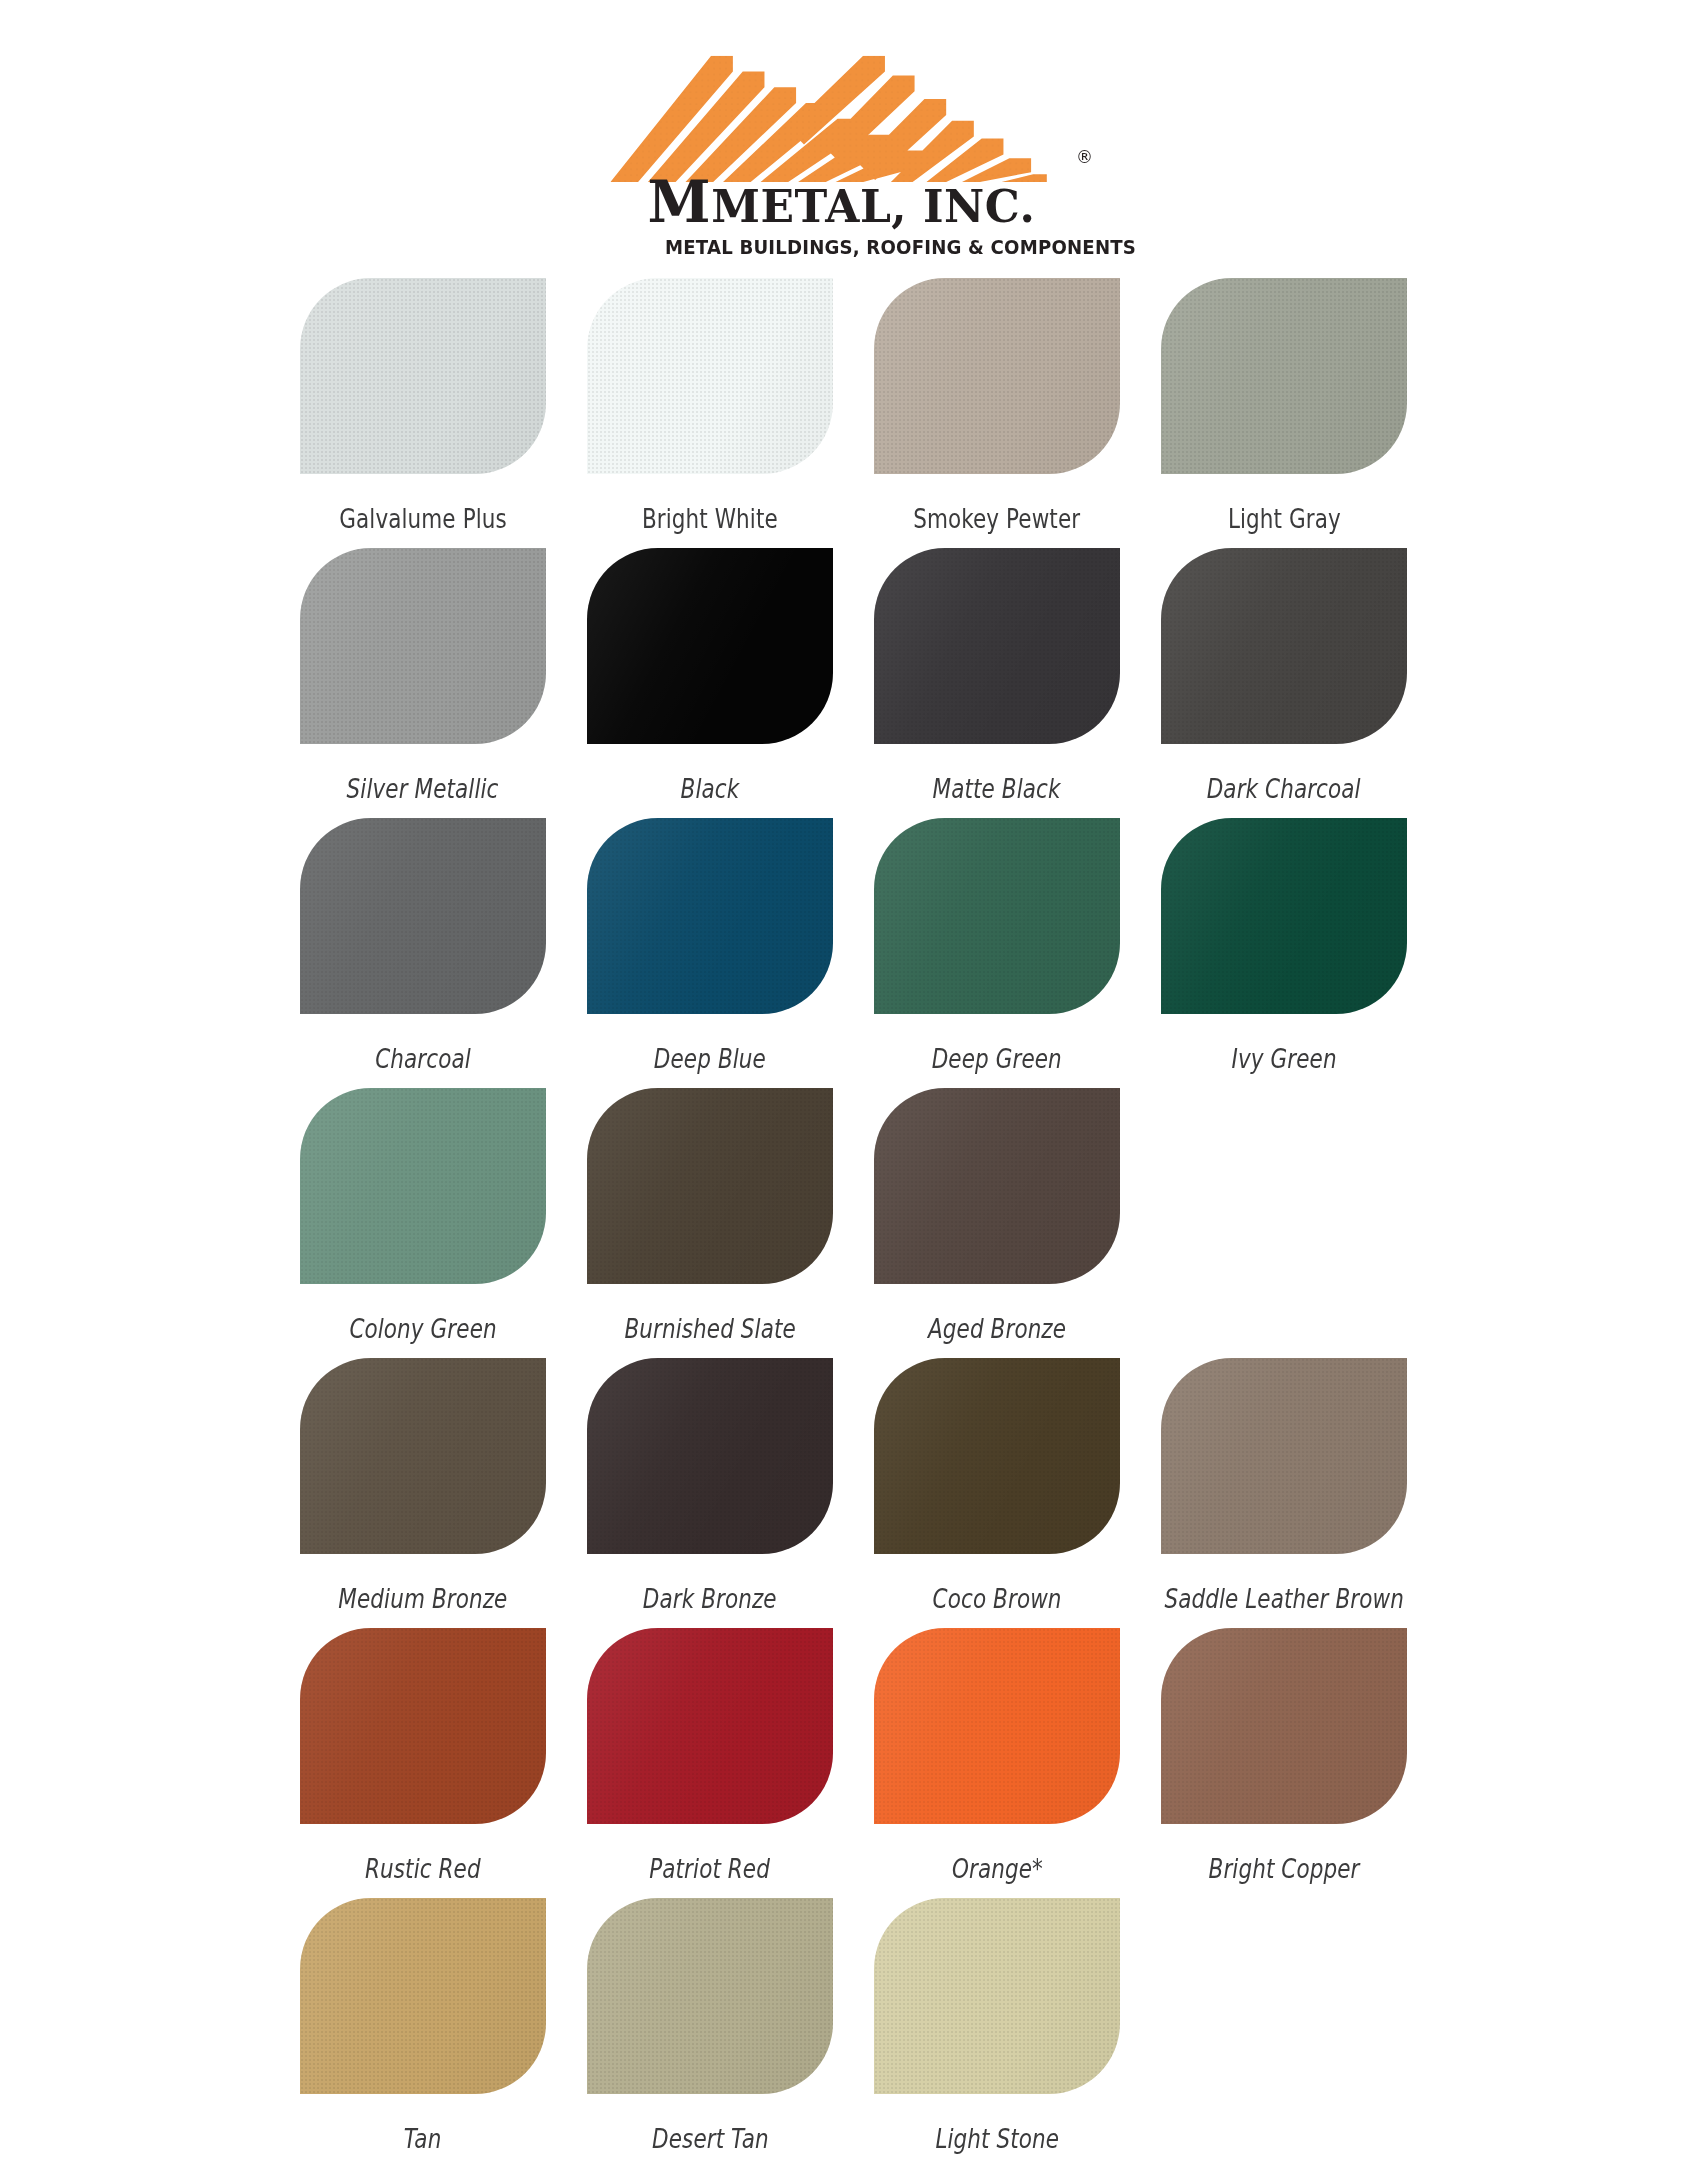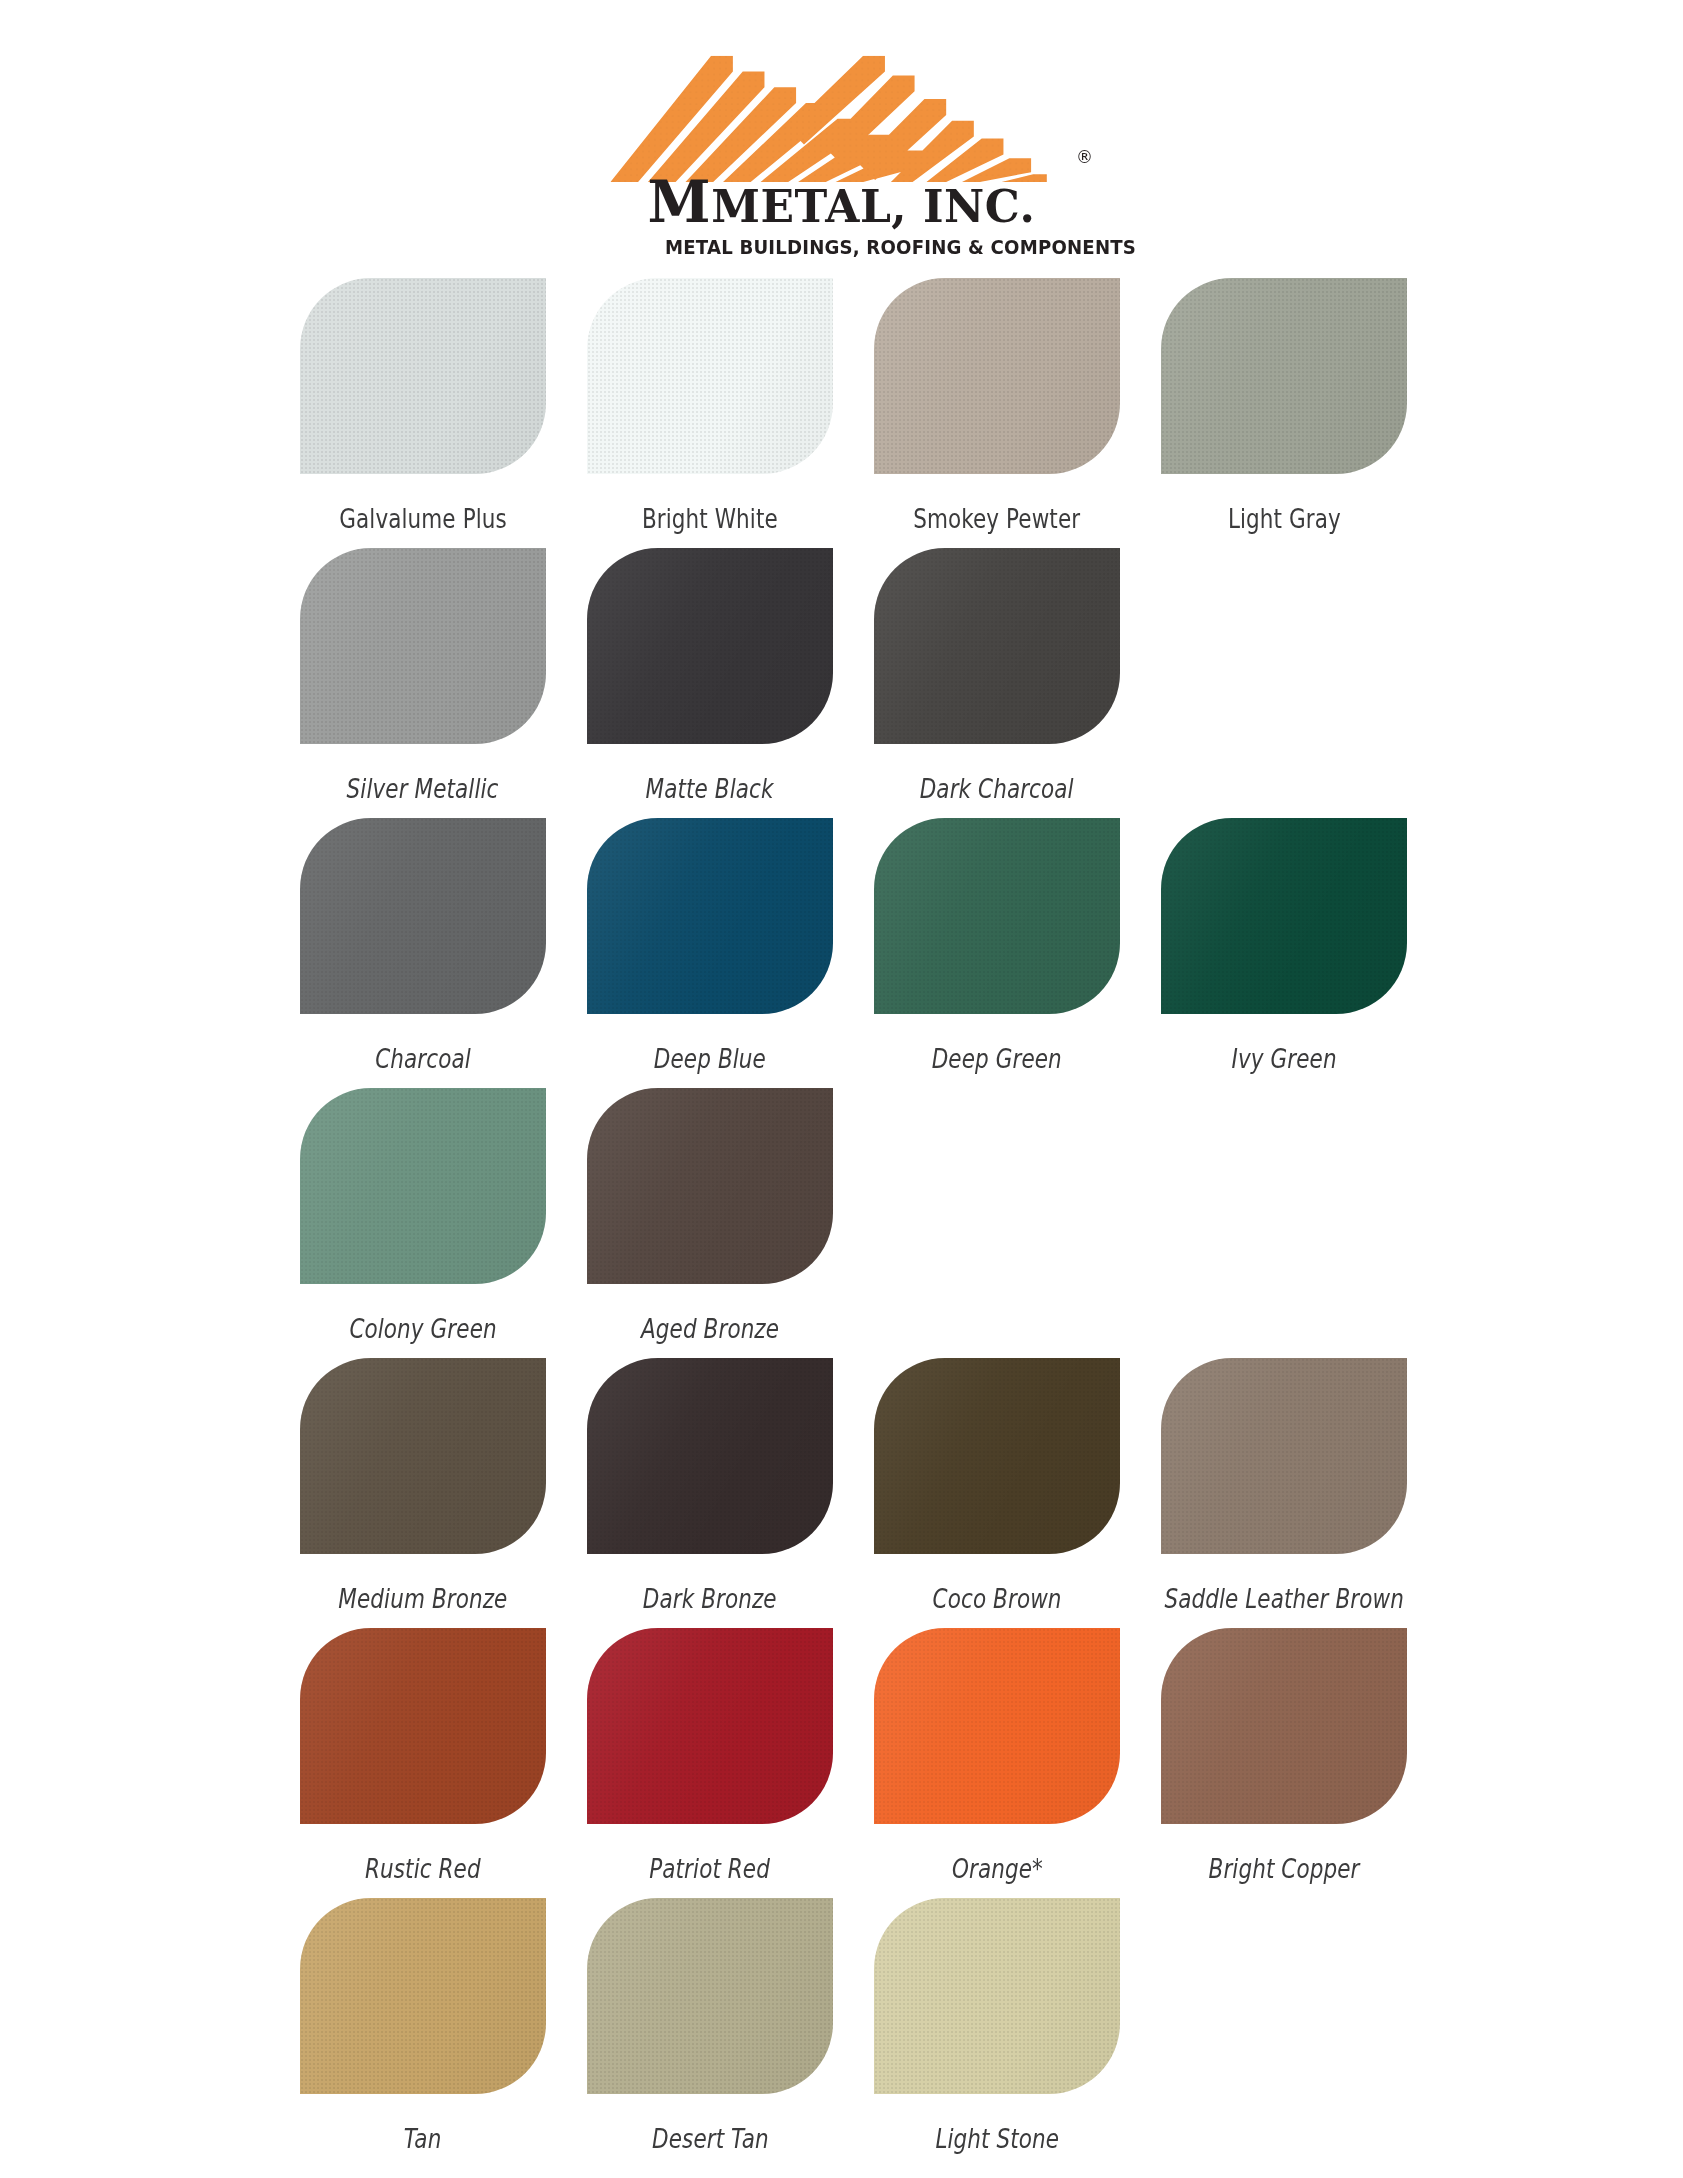--- a/index.html
+++ b/index.html
@@ -228,20 +228,27 @@
       </div>
       <div class="row">
         <div class="cell">
           <div class="swatch light" style="background: rgb(154, 156, 155);">
             <div class="tex"></div>
             <div class="sheen"></div>
           </div>
           <div class="label">Silver Metallic</div>
         </div>
         <div class="cell">
+          <div class="swatch" style="background: rgb(5, 5, 5);">
+            <div class="tex"></div>
+            <div class="sheen"></div>
+          </div>
+          <div class="label">Black</div>
+        </div>
+        <div class="cell">
           <div class="swatch" style="background: rgb(55, 53, 56);">
             <div class="tex"></div>
             <div class="sheen"></div>
           </div>
           <div class="label">Matte Black</div>
         </div>
         <div class="cell">
           <div class="swatch" style="background: rgb(70, 68, 66);">
             <div class="tex"></div>
             <div class="sheen"></div>
@@ -279,20 +286,27 @@
           <div class="label">Ivy Green</div>
         </div>
       </div>
       <div class="row">
         <div class="cell">
           <div class="swatch" style="background: rgb(107, 146, 128);">
             <div class="tex"></div>
             <div class="sheen"></div>
           </div>
           <div class="label">Colony Green</div>
+        </div>
+        <div class="cell">
+          <div class="swatch" style="background: rgb(75, 65, 52);">
+            <div class="tex"></div>
+            <div class="sheen"></div>
+          </div>
+          <div class="label">Burnished Slate</div>
         </div>
         <div class="cell">
           <div class="swatch" style="background: rgb(84, 70, 64);">
             <div class="tex"></div>
             <div class="sheen"></div>
           </div>
           <div class="label">Aged Bronze</div>
         </div>
       </div>
       <div class="row">

